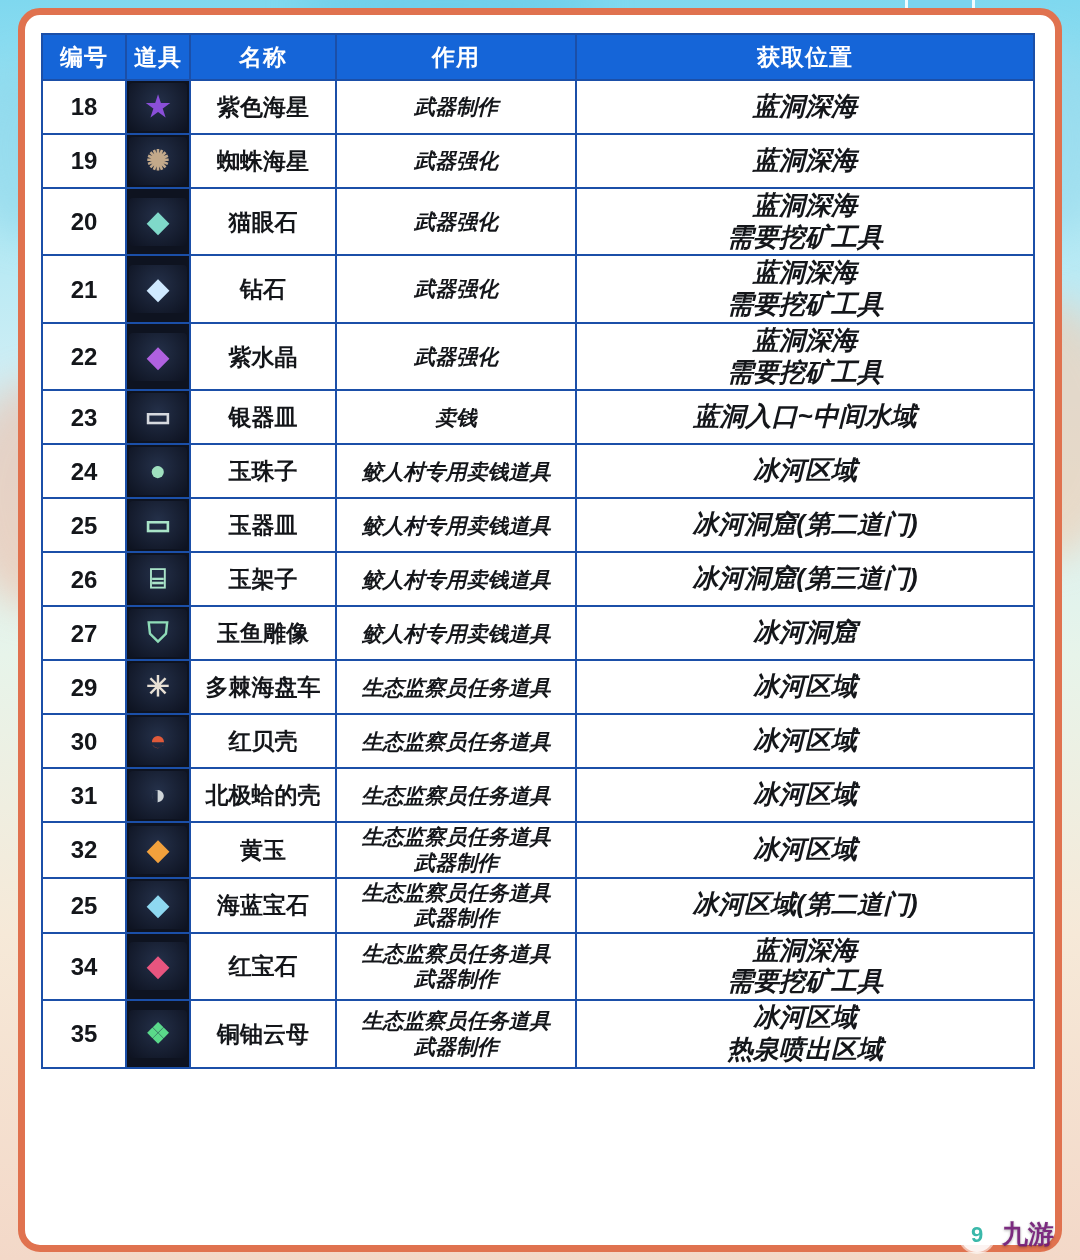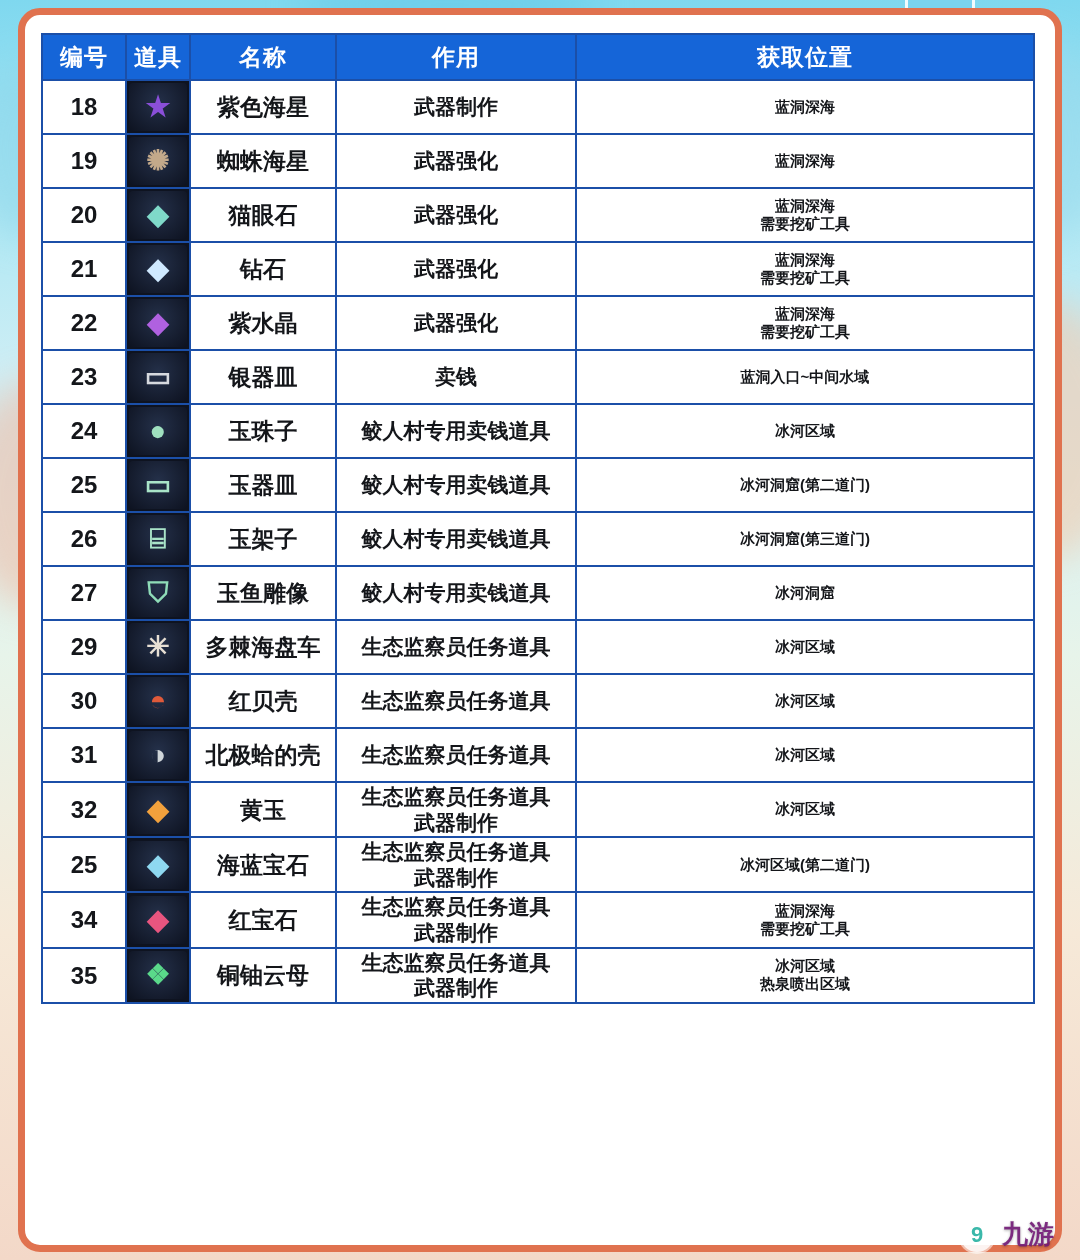--- a/index.html
+++ b/index.html
@@ -78,36 +78,36 @@
   }
   col.c-id    { width: 84px; }
   col.c-icon  { width: 64px; }
   col.c-name  { width: 146px; }
   col.c-use   { width: 240px; }
   col.c-loc   { width: 458px; }
 
   td.cell-id { font-size: 24px; }
   td.cell-name { font-size: 23px; }
   td.cell-use { font-size: 21px; }
-  td.cell-loc { font-size: 15px; }
+  td.cell-loc { font-size: 26px; }
   td.cell-icon { padding: 2px; background: #0e1320; }
 
   .icon-box {
     width: 58px;
     height: 48px;
     margin: 0 auto;
     border-radius: 4px;
     display: flex;
     align-items: center;
     justify-content: center;
     background: radial-gradient(circle at 50% 40%, #243049 0%, #0d1220 100%);
   }
   .glyph { font-size: 28px; line-height: 1; }
 
-  .line2 { display: block; }
+  .line2 { display: block; font-style: italic; }
 
   .watermark {
     position: absolute;
     right: 26px;
     bottom: 8px;
     display: flex;
     align-items: center;
     gap: 8px;
     opacity: 0.92;
   }

